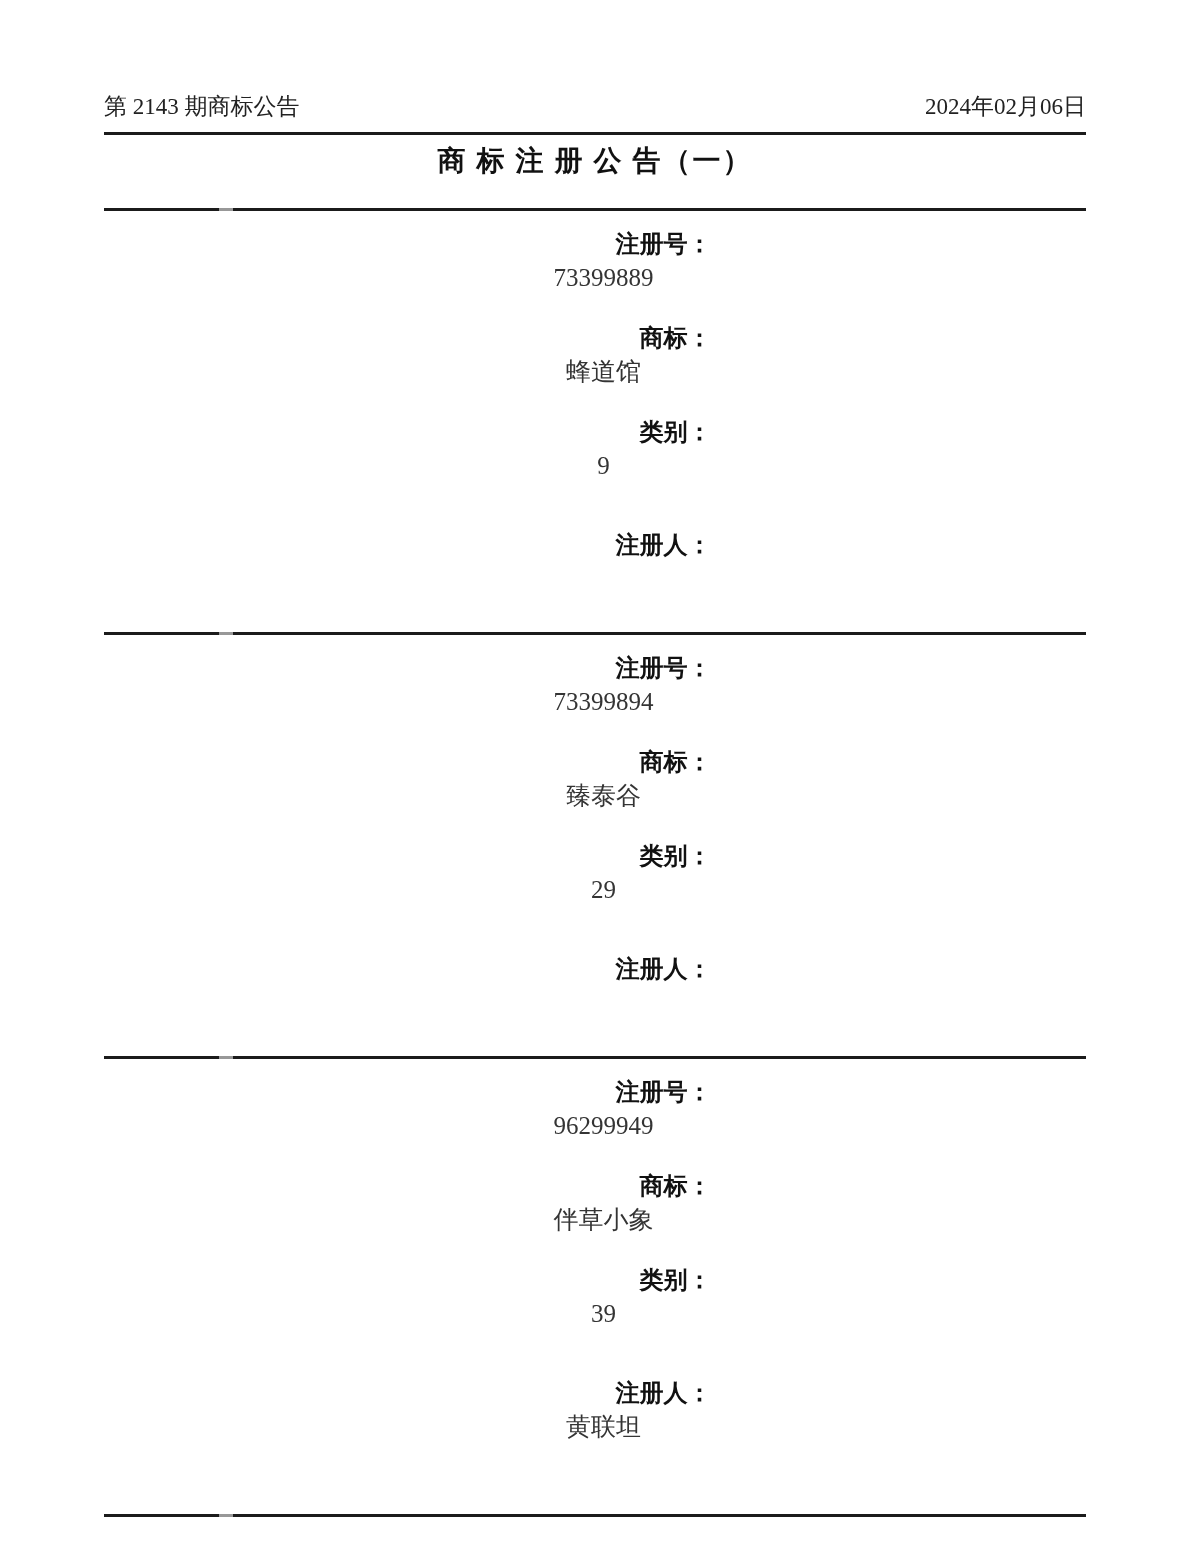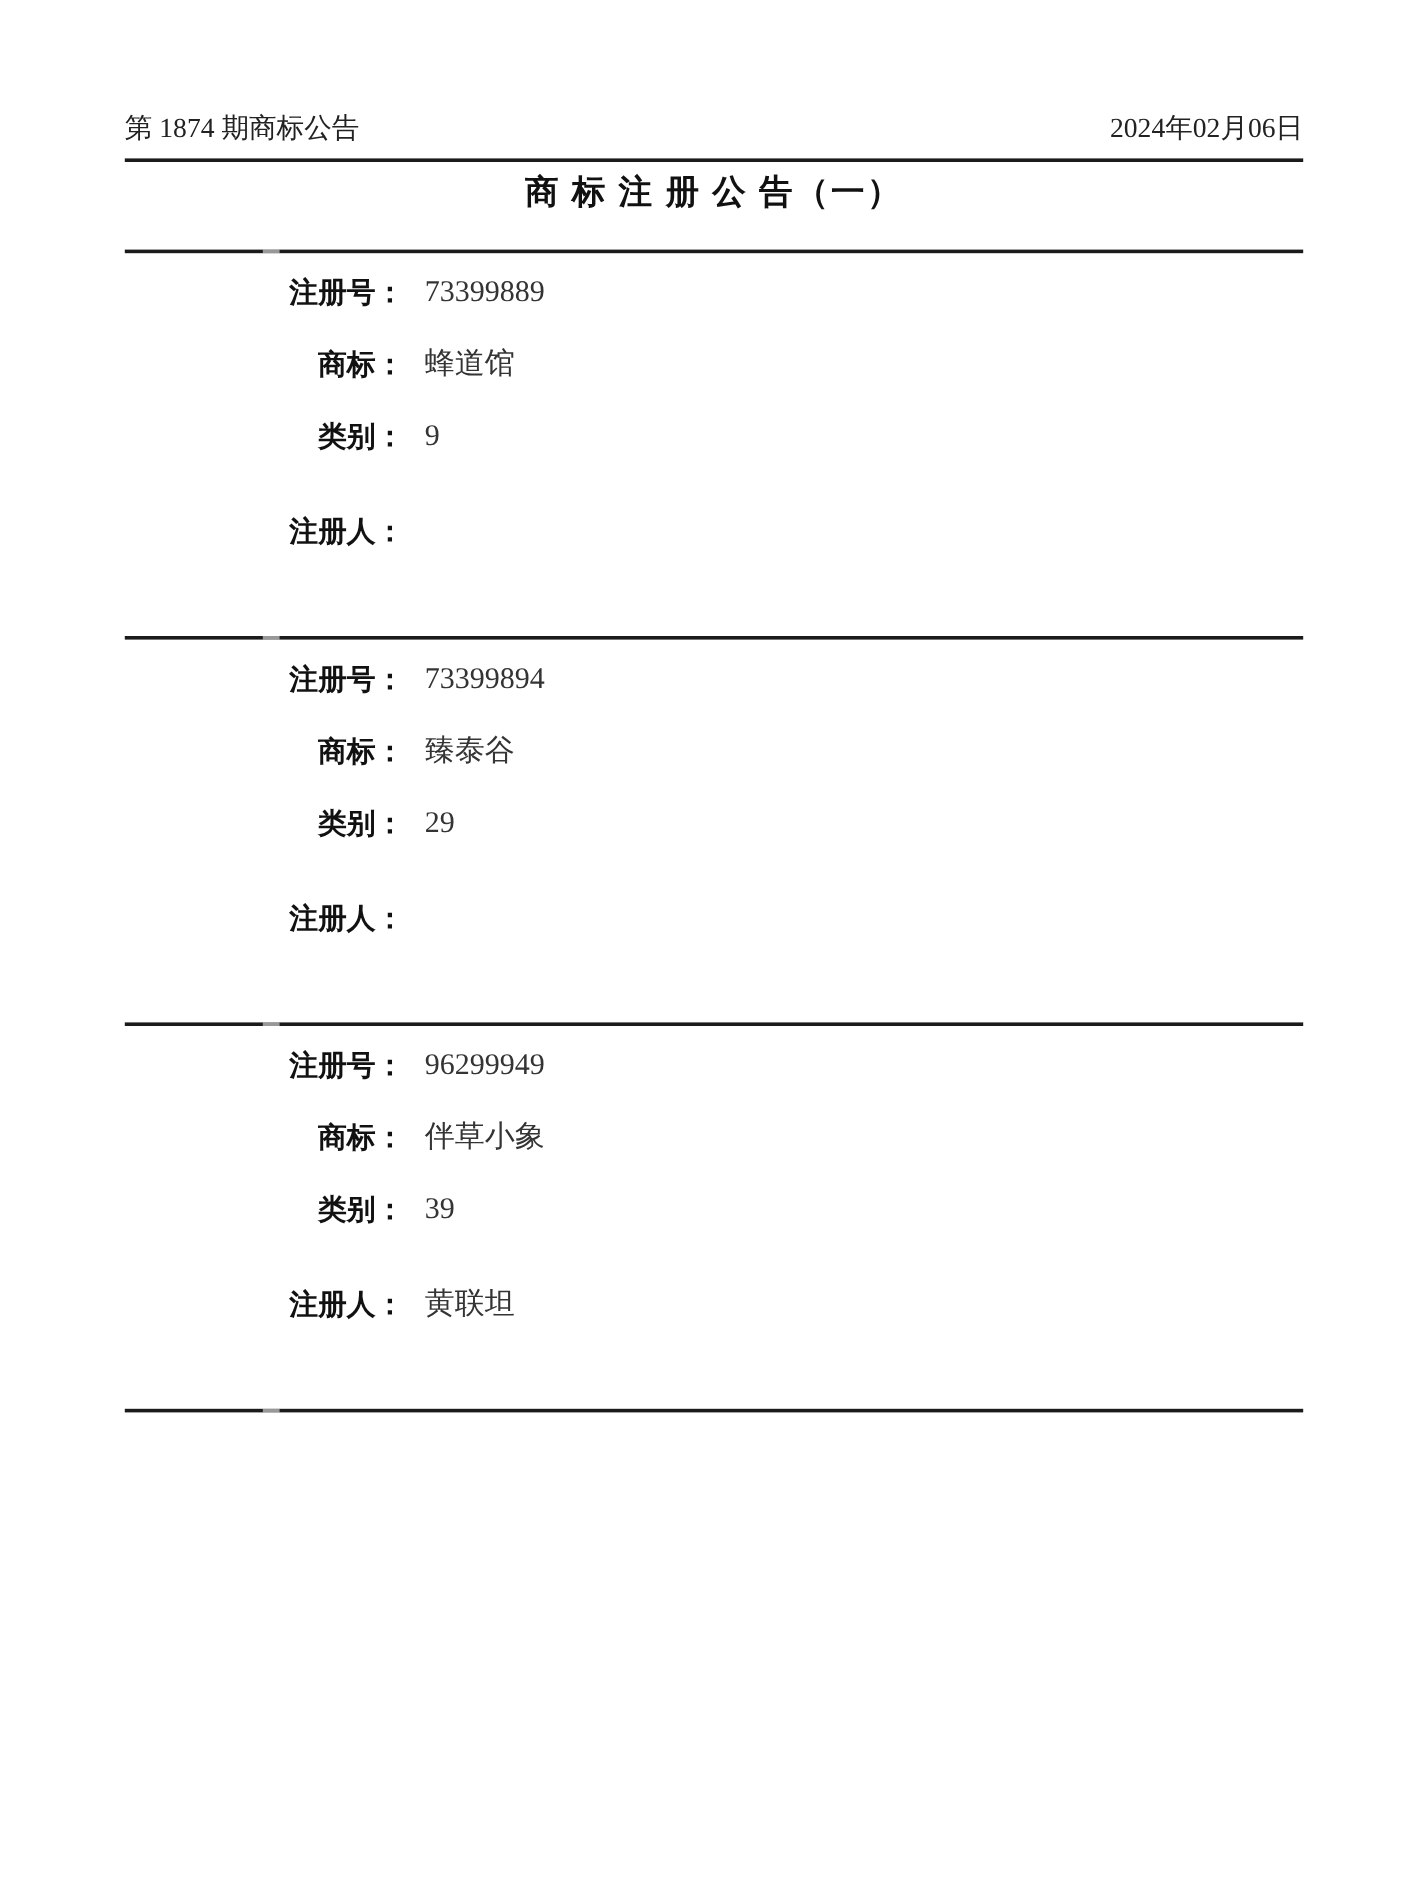--- a/index.html
+++ b/index.html
@@ -72,20 +72,21 @@
   }
   
   .record {
     padding: 16px 0 70px 0;
   }
   .row {
     display: flex;
     align-items: center;
     line-height: 34px;
     font-size: 25px;
+    flex-direction: column;
   }
   .row + .row {
     margin-top: 26px;
   }
   .row.registrant-row {
     margin-top: 45px;
   }
   .row-label {
     width: 233px;
     text-align: right;
@@ -100,21 +101,21 @@
     color: #343434;
     font-family: "Liberation Serif", "DejaVu Serif", serif;
   }
 </style>
 </head>
 <body>
 
 <div class="page">
 
   <div class="header-row">
-    <span>第 1874 期商标公告</span>
+    <span>第 2143 期商标公告</span>
     <span>2024年02月06日</span>
   </div>
   <div class="header-rule"></div>
 
   <h1 class="doc-title">商 标 注 册 公 告（一）</h1>
 
 
   <div class="rule first">
       <span class="rule-gap"></span>
     </div>

